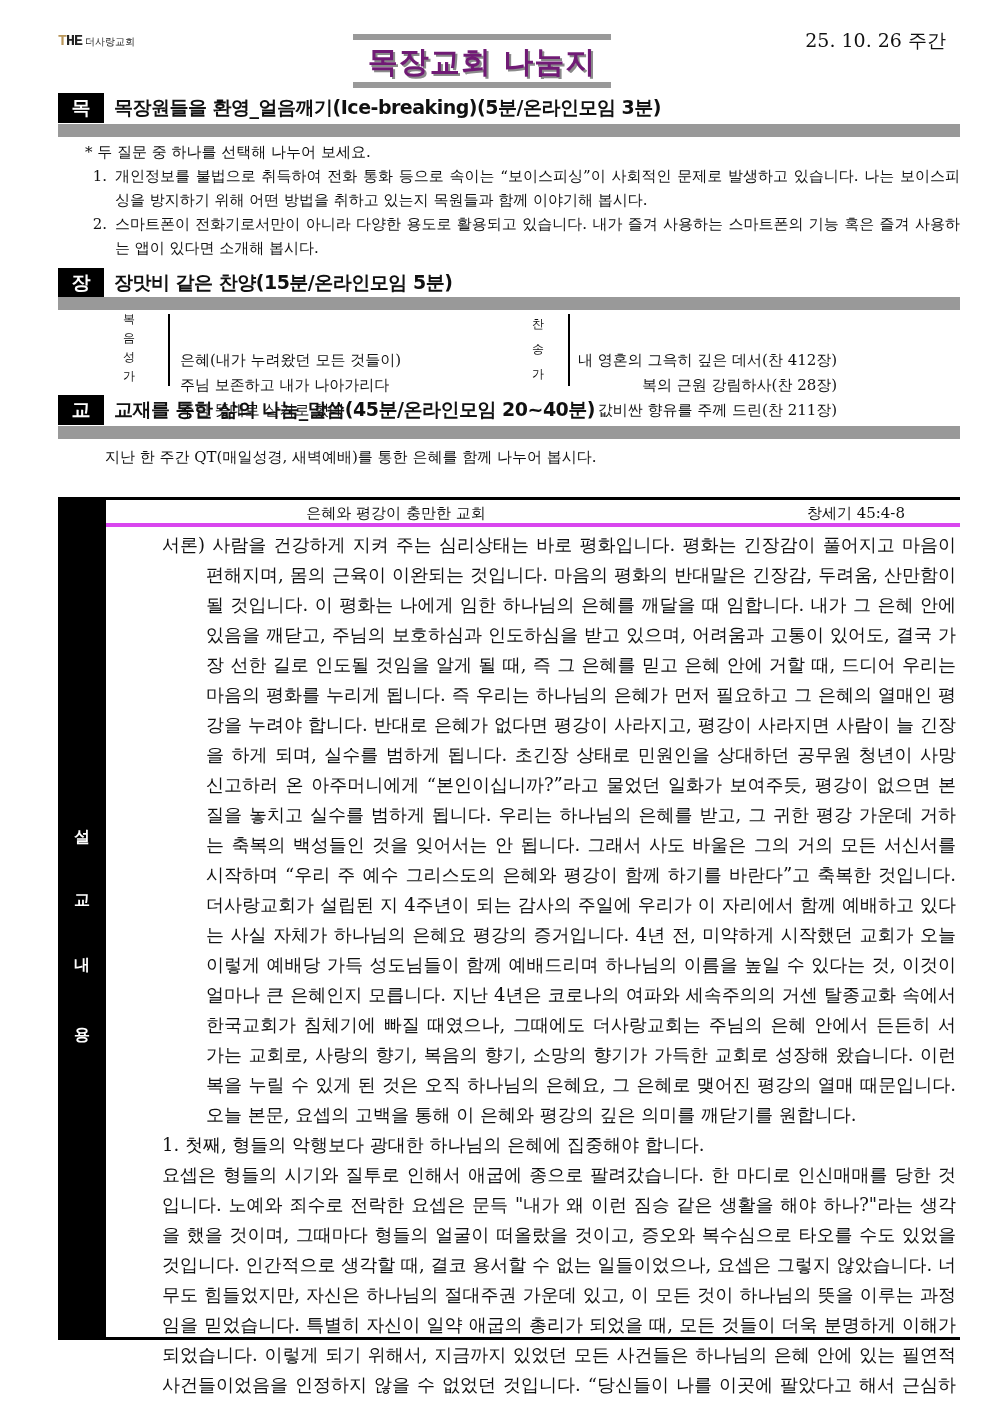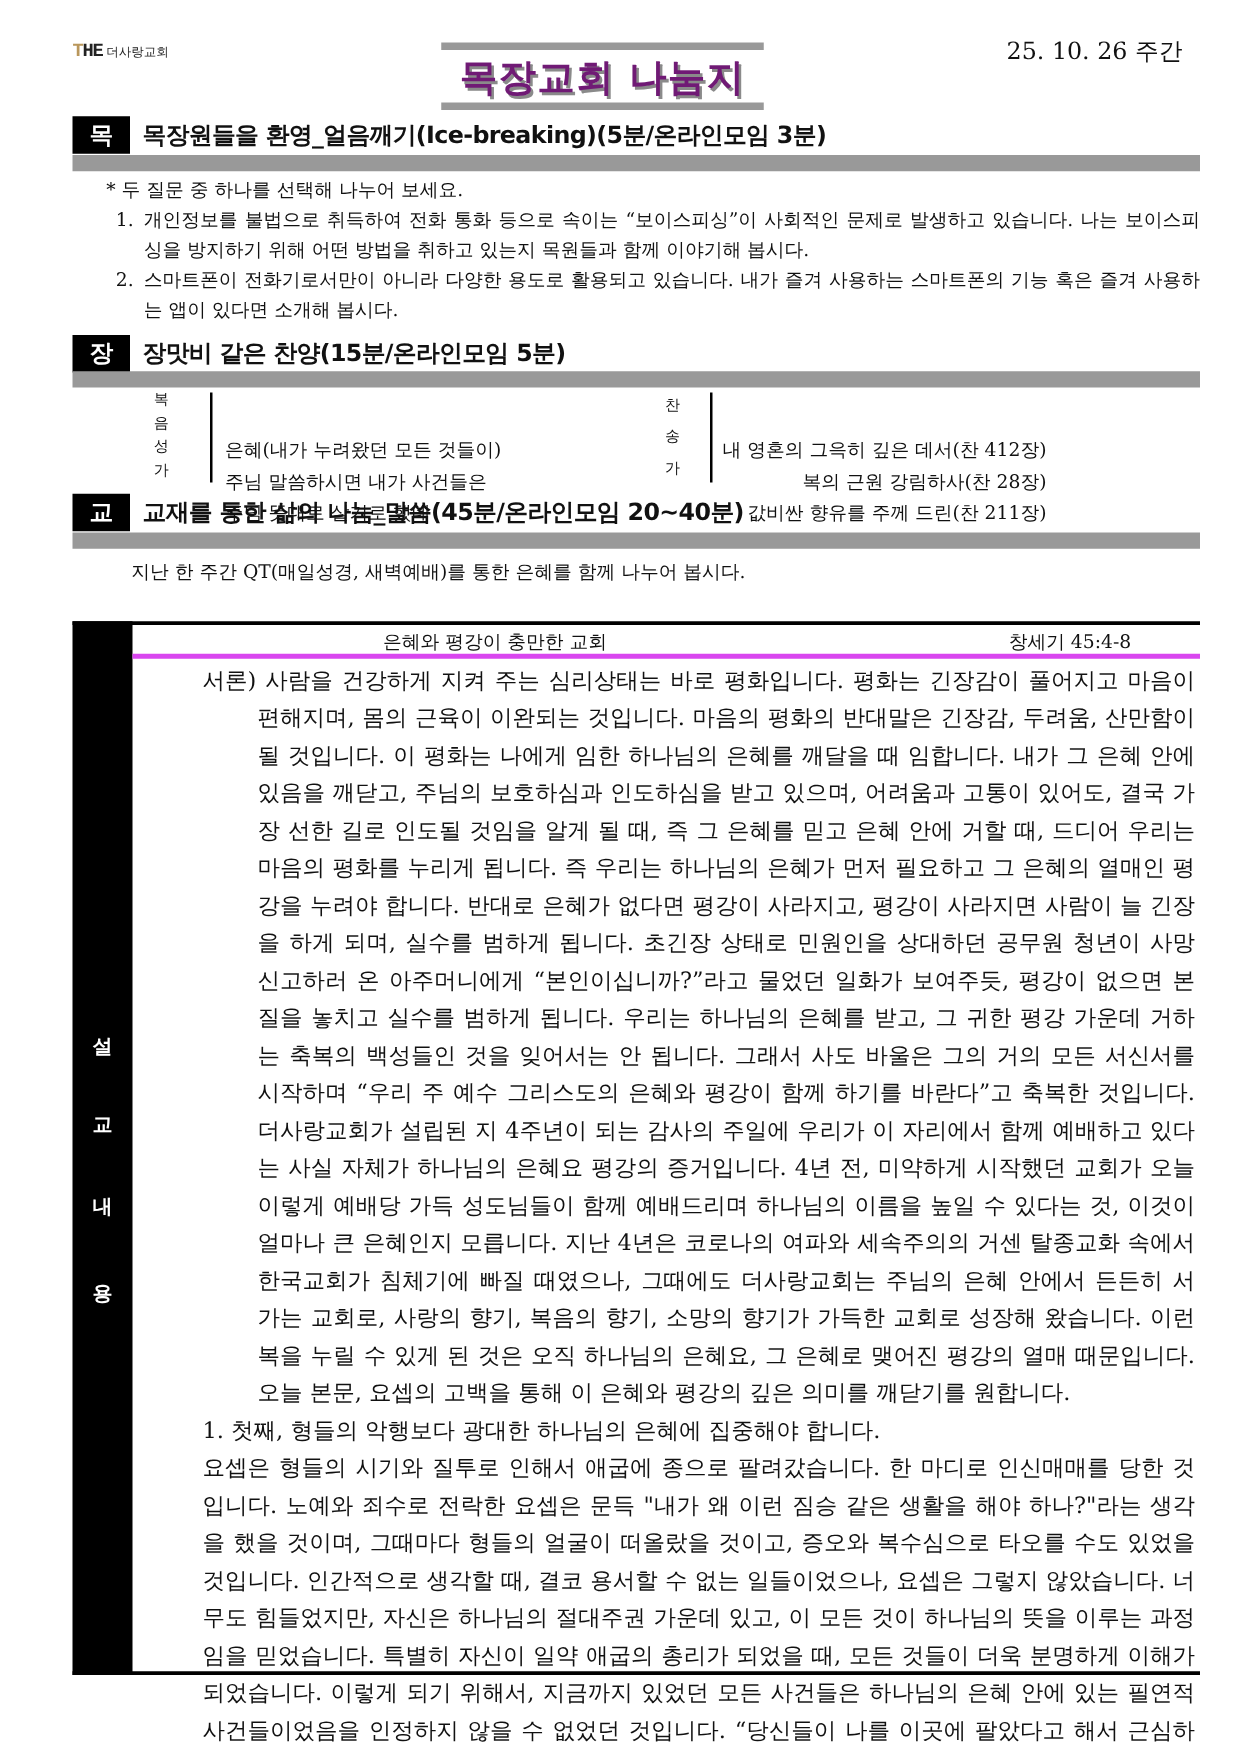--- a/index.html
+++ b/index.html
@@ -92,21 +92,21 @@
 <div class="songs">
   <div class="vlabel" style="left:56px; top:0px;">
     <div>복</div>
     <div>음</div>
     <div>성</div>
     <div>가</div>
   </div>
   <div class="vline" style="left:110px;"></div>
   <div class="list" style="left:122px;">
     <div>은혜(내가 누려왔던 모든 것들이)</div>
-    <div>주님 말씀하시면 내가 사건들은</div>
+    <div>주님 보존하고 내가 나아가리다</div>
     <div>주님 뜻대로 살기로 했네</div>
   </div>
   <div class="vlabel" style="left:465px; top:2px; line-height:25px;">
     <div>찬</div>
     <div>송</div>
     <div>가</div>
   </div>
   <div class="vline" style="left:510px;"></div>
   <div class="list" style="left:520px;text-align:right;">
     <div>내 영혼의 그윽히 깊은 데서(찬 412장)</div>

